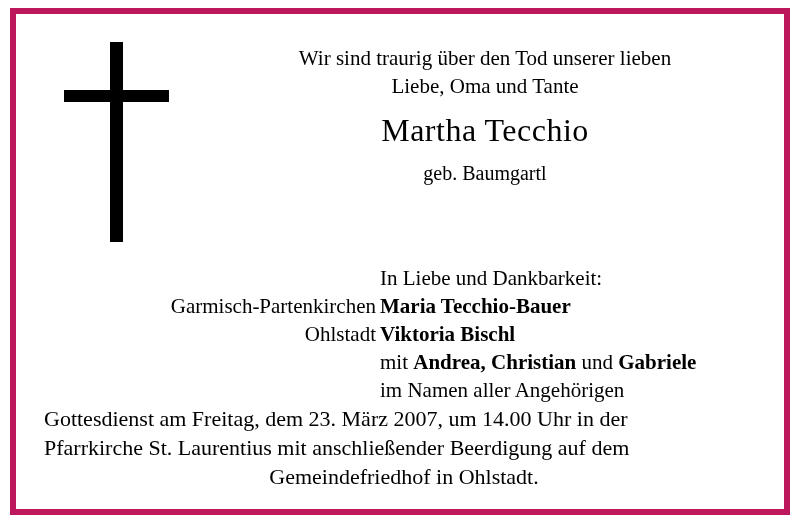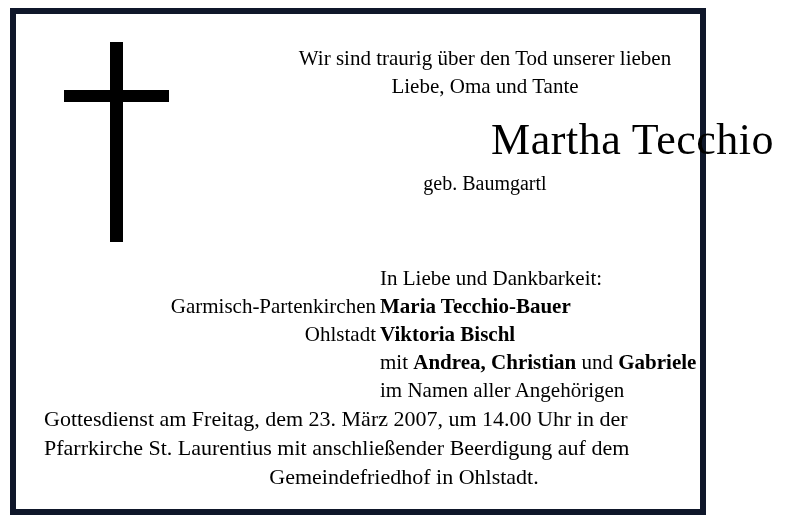--- a/index.html
+++ b/index.html
@@ -19,23 +19,23 @@
     width: 800px;
     height: 523px;
     background: #ffffff;
     box-sizing: border-box;
   }
   
   .frame {
     position: absolute;
     left: 10px;
     top: 8px;
-    width: 696px;
+    width: 780px;
     height: 507px;
-    border: 6px solid #0f172a;
+    border: 6px solid #be185d;
     background: #ffffff;
     box-sizing: border-box;
     font-family: Liberation Serif, serif;
   }
   .inner {
     position: relative;
     width: 100%;
     height: 100%;
     background: #ffffff;
     box-sizing: border-box;
@@ -72,25 +72,24 @@
     left: 180px;
     top: 30px;
     width: 578px;
     text-align: center;
   }
   .intro {
     font-size: 21px;
     line-height: 28px;
   }
   .name {
-    font-size: 44px;
+    font-size: 32px;
     line-height: 52px;
-    margin-top: 14px;
+    margin-top: 4px;
     letter-spacing: 0.5px;
-    text-align: right;
   }
   .maiden {
     font-size: 20px;
     line-height: 26px;
     margin-top: 4px;
   }
   .dates {
     font-size: 21px;
     line-height: 28px;
     margin-top: 10px;

